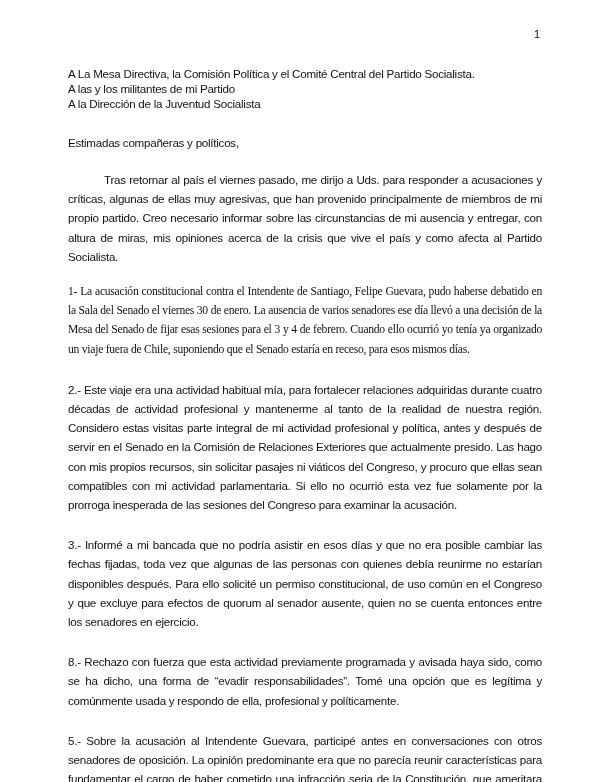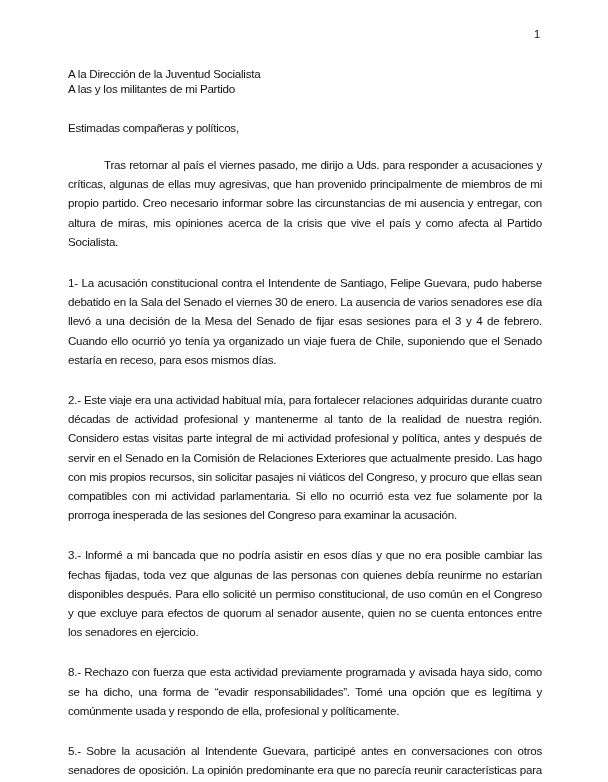--- a/index.html
+++ b/index.html
@@ -15,32 +15,33 @@
     .content {
       position: absolute; left: 68px; top: 66px; width: 474px;
       font-size: 11.6px; letter-spacing: -0.25px;
     }
     .addressee { line-height: 15px; margin: 0; white-space: nowrap; }
     .salutation { margin: 22px 0 0 0; line-height: 19px; }
     .para {
       margin: 0; line-height: 19.2px; text-align: justify;
     }
     .intro { margin-top: 18px; text-indent: 36px; }
-    .p1 { margin-top: 22px; }
+    .p1 { margin-top: 16px; font-family: Liberation Serif, serif; }
     .p-gap { margin-top: 21px; }
     b { font-weight: normal; }
   </style>
 </head>
 <body>
 
 <div class="page-number">1</div>
 
 <div class="content">
+  <p class="addressee">A La Mesa Directiva, la Comisión Política y el Comité Central del Partido Socialista.</p>
+  <p class="addressee">A las y los militantes de mi Partido</p>
   <p class="addressee">A la Dirección de la Juventud Socialista</p>
-  <p class="addressee">A las y los militantes de mi Partido</p>
 
   <p class="salutation">Estimadas compañeras y políticos,</p>
 
   <p class="para intro">Tras retornar al país el viernes pasado, me dirijo a Uds. para responder a acusaciones y críticas, algunas de ellas muy agresivas, que han provenido principalmente de miembros de mi propio partido. Creo necesario informar sobre las circunstancias de mi ausencia y entregar, con altura de miras, mis opiniones acerca de la crisis que vive el país y como afecta al Partido Socialista.</p>
 
   <p class="para p1">1- La acusación constitucional contra el Intendente de Santiago, Felipe Guevara, pudo haberse debatido en la Sala del Senado el viernes 30 de enero. La ausencia de varios senadores ese día llevó a una decisión de la Mesa del Senado de fijar esas sesiones para el 3 y 4 de febrero. Cuando ello ocurrió yo tenía ya organizado un viaje fuera de Chile, suponiendo que el Senado estaría en receso, para esos mismos días.</p>
 
   <p class="para p-gap">2.- Este viaje era una actividad habitual mía, para fortalecer relaciones adquiridas durante cuatro décadas de actividad profesional y mantenerme al tanto de la realidad de nuestra región. Considero estas visitas parte integral de mi actividad profesional y política, antes y después de servir en el Senado en la Comisión de Relaciones Exteriores que actualmente presido. Las hago con mis propios recursos, sin solicitar pasajes ni viáticos del Congreso, y procuro que ellas sean compatibles con mi actividad parlamentaria.  Si ello no ocurrió esta vez fue solamente por la prorroga inesperada de las sesiones del Congreso para examinar la acusación.</p>
 
   <p class="para p-gap"><span>3.- Informé a mi bancada que no podría asistir en esos días y que no era posible cambiar las fechas fijadas, toda vez que algunas de las personas con quienes debía reunirme no estarían disponibles después. Para ello solicité </span><b>un permiso constitucional,</b><span> de uso común en el Congreso y que excluye para efectos de quorum al senador ausente, quien no se cuenta entonces entre los senadores en ejercicio.</span></p>

